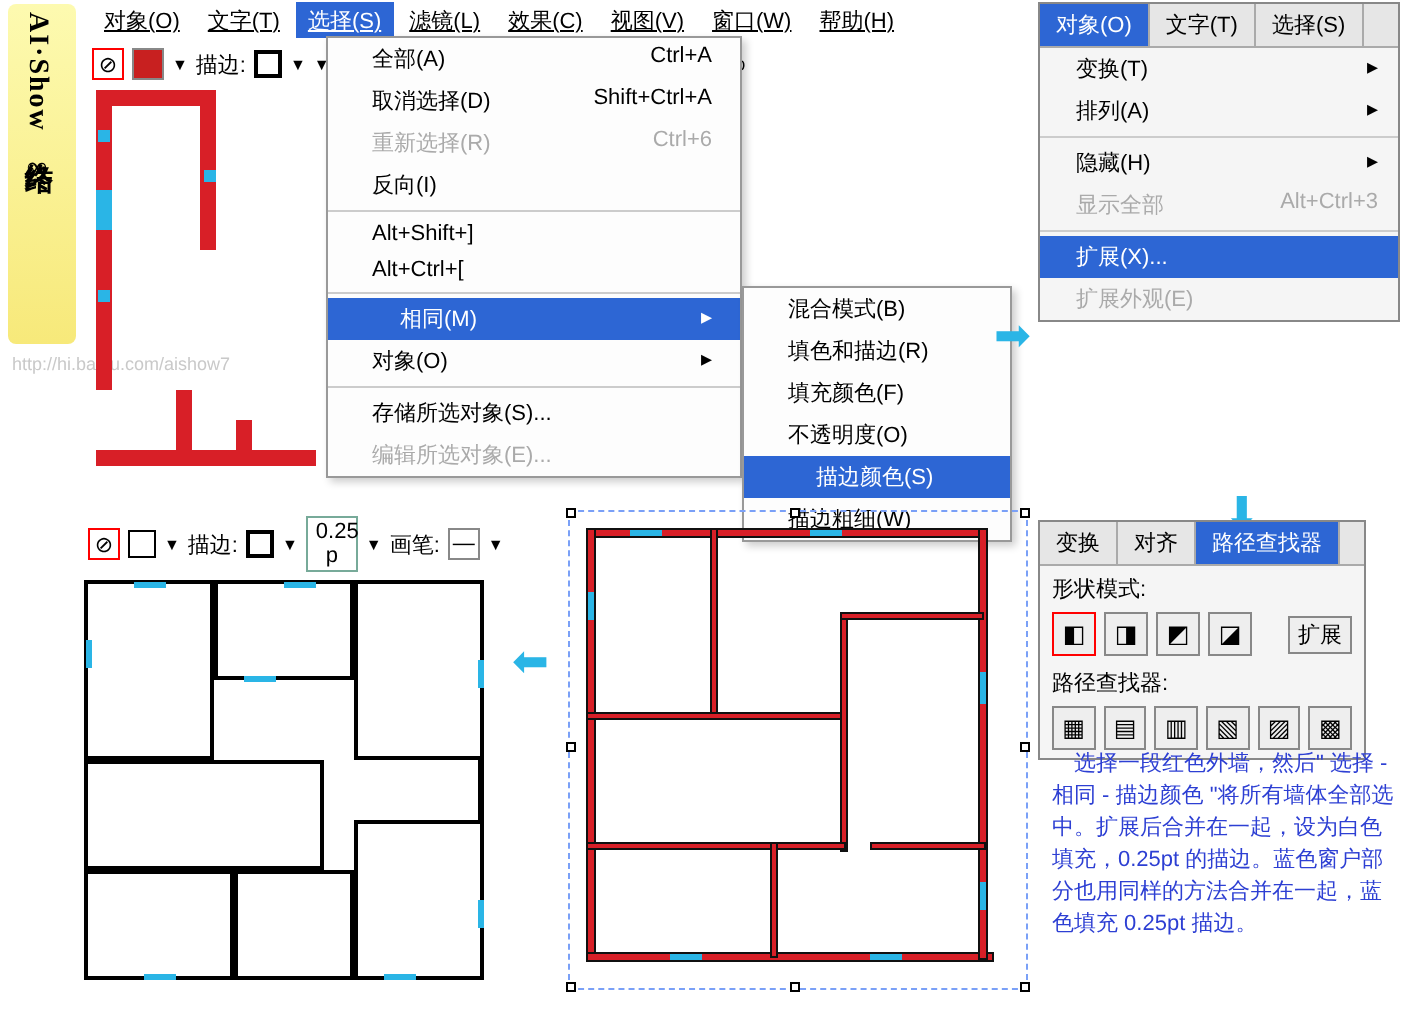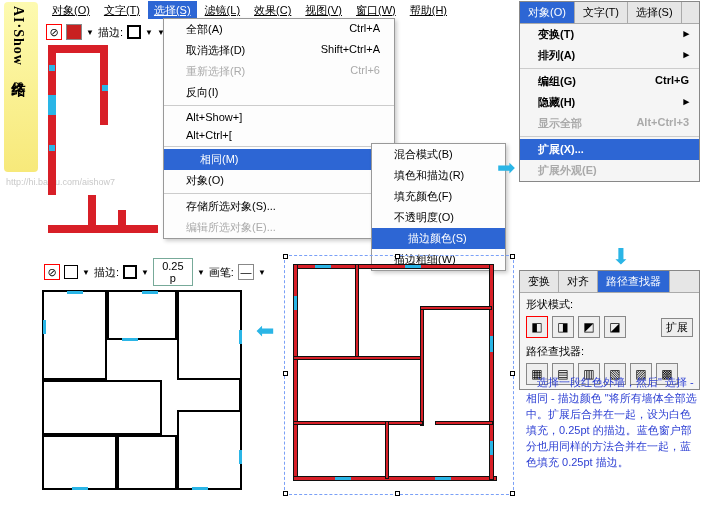--- a/index.html
+++ b/index.html
@@ -22,36 +22,36 @@
   .opac-field { border:1px solid #7a9; padding:1px 4px; font-size:11px; width:28px; text-align:center;}
   .arrow-dn { font-size:8px;}
   
   .dropdown { position:absolute; background:#fdfdfd; border:1px solid #999; box-shadow:2px 2px 4px rgba(0,0,0,.2); font-size:11px;}
   .dd-item { padding:3px 14px 3px 22px; display:flex; justify-content:space-between; gap:20px; white-space:nowrap;}
   .dd-item.sel { background:#2d66d4; color:#fff;padding-left:36px;}
   .dd-item.dis { color:#aaa;}
   .dd-sep { height:1px; background:#ccc; margin:2px 0;}
   .dd-arr::after { content:"▸"; margin-left:8px;}
   
-  #dd1 { left:163px; top:18px; width:232px;}
+  #dd1 { left:163px; top:18px; width:208px;}
   #dd2 { left:371px; top:143px; width:135px;}
   
   .panel { position:absolute; border:1px solid #888; background:#f5f5f5;}
   #panel1 { left:519px; top:1px; width:181px; }
   .panel-tabs { display:flex; background:#e6e6e6; border-bottom:1px solid #aaa; font-size:11px;}
   .ptab { padding:3px 8px; border-right:1px solid #aaa;}
   .ptab.sel { background:#2d66d4; color:#fff;}
-  .panel-body .dd-item { padding:3px 10px 3px 18px;font-weight:bold;}
+  .panel-body .dd-item { padding:3px 10px 3px 18px;}
   
   .big-arrow { position:absolute; color:#2ab5e6; font-size:22px;}
   #ar1 { left:497px; top:155px;} 
   #ar2 { left:612px; top:243px; transform:rotate(90deg);} 
   #ar3 { left:256px; top:318px;} 
   
-  #pf-panel { left:519px; top:270px; width:181px; }
+  #pf-panel { left:519px; top:260px; width:164px; }
   .pf-row { display:flex; gap:4px; padding:4px 6px; align-items:center;}
   .pf-btn { width:22px; height:22px; border:1px solid #888; background:#eee; display:flex; align-items:center; justify-content:center; font-size:12px;}
   .pf-btn.sel { border:1px solid #f00;}
   .pf-expand { margin-left:auto; font-size:11px; border:1px solid #888; padding:1px 4px; background:#eee;}
   
   .instruction { position:absolute; left:526px; top:375px; width:172px; font-size:11px; line-height:1.45; color:#2d3fd3;}
   
   
   .fp-red1 { position:absolute; left:48px; top:45px; width:115px; height:190px;}
   .fp-red2 { position:absolute; left:284px; top:255px; width:230px; height:240px; border:1px dashed #7aa0f7; padding:6px;}
@@ -113,21 +113,21 @@
     </div>
     <div class="dd-item dis">
       <span>重新选择(R)</span>
       <span>Ctrl+6</span>
     </div>
     <div class="dd-item">
       <span>反向(I)</span>
     </div>
     <div class="dd-sep"></div>
     <div class="dd-item">
-      <span>Alt+Show+]</span>
+      <span>Alt+Shift+]</span>
     </div>
     <div class="dd-item">
       <span>Alt+Ctrl+[</span>
     </div>
     <div class="dd-sep"></div>
     <div class="dd-item sel dd-arr">
       <span>相同(M)</span>
     </div>
     <div class="dd-item dd-arr">
       <span>对象(O)</span>
@@ -168,24 +168,20 @@
       <div class="ptab">选择(S)</div>
     </div>
   <div class="panel-body" id="p1body">
       <div class="dd-item dd-arr">
         <span>变换(T)</span>
       </div>
       <div class="dd-item dd-arr">
         <span>排列(A)</span>
       </div>
       <div class="dd-sep"></div>
-      <div class="dd-item">
-        <span>编组(G)</span>
-        <span>Ctrl+G</span>
-      </div>
       <div class="dd-item dd-arr">
         <span>隐藏(H)</span>
       </div>
       <div class="dd-item dis">
         <span>显示全部</span>
         <span>Alt+Ctrl+3</span>
       </div>
       <div class="dd-sep"></div>
       <div class="dd-item sel">
         <span>扩展(X)...</span>
@@ -227,21 +223,21 @@
 
 <div class="instruction">　选择一段红色外墙，然后" 选择 - 相同 - 描边颜色 "将所有墙体全部选中。扩展后合并在一起，设为白色填充，0.25pt 的描边。蓝色窗户部分也用同样的方法合并在一起，蓝色填充 0.25pt 描边。</div>
 
 <div class="toolbar2">
   <div class="tb-sel red">⊘</div>
   <div class="swatch" style="background:#fff"></div>
   <span class="arrow-dn">▼</span>
   <span>描边:</span>
   <div class="stroke-sw"></div>
   <span class="arrow-dn">▼</span>
-  <span class="opac-field" style="width:40px">0.25 p</span>
+  <span class="opac-field" style="width:26px">0.25 p</span>
   <span class="arrow-dn">▼</span>
   <span>画笔:</span>
   <div class="tb-sel">—</div>
   <span class="arrow-dn">▼</span>
 </div>
 
 <div class="fp-red1">
   <div class="wall-r" style="left:0;top:0;width:8px;height:150px"></div>
   <div class="wall-r" style="left:0;top:0;width:60px;height:8px"></div>
   <div class="wall-r" style="left:52px;top:0;width:8px;height:80px"></div>

